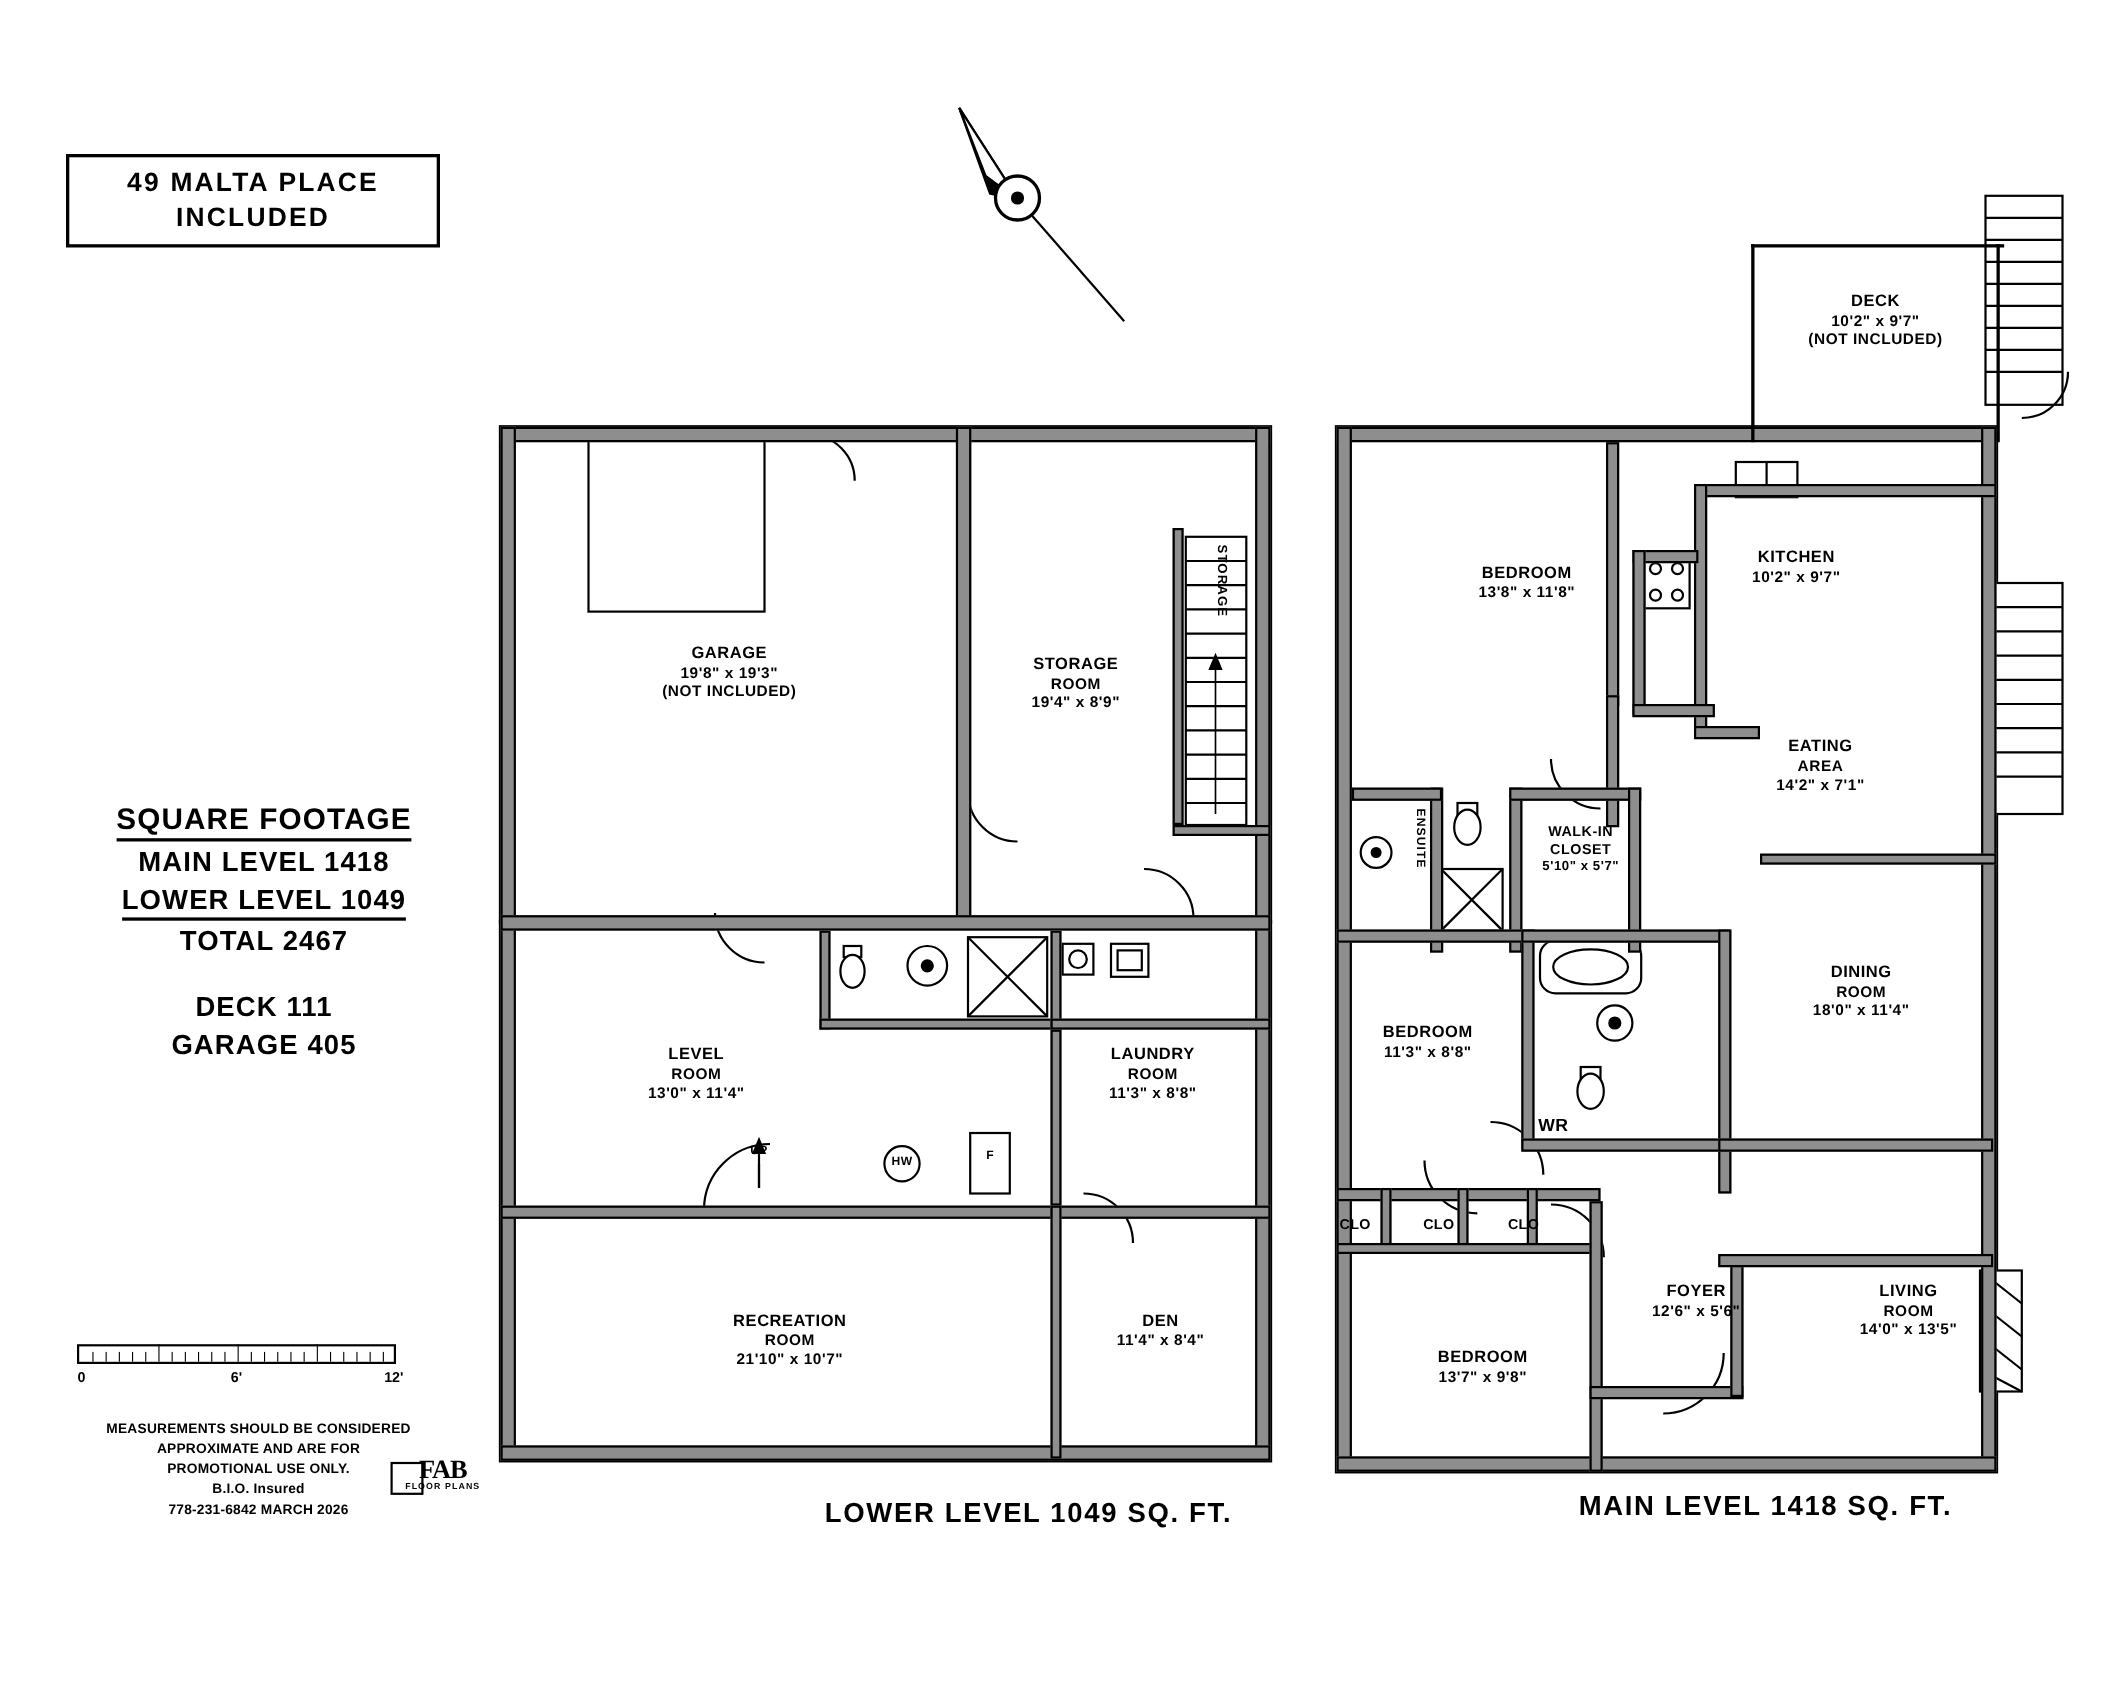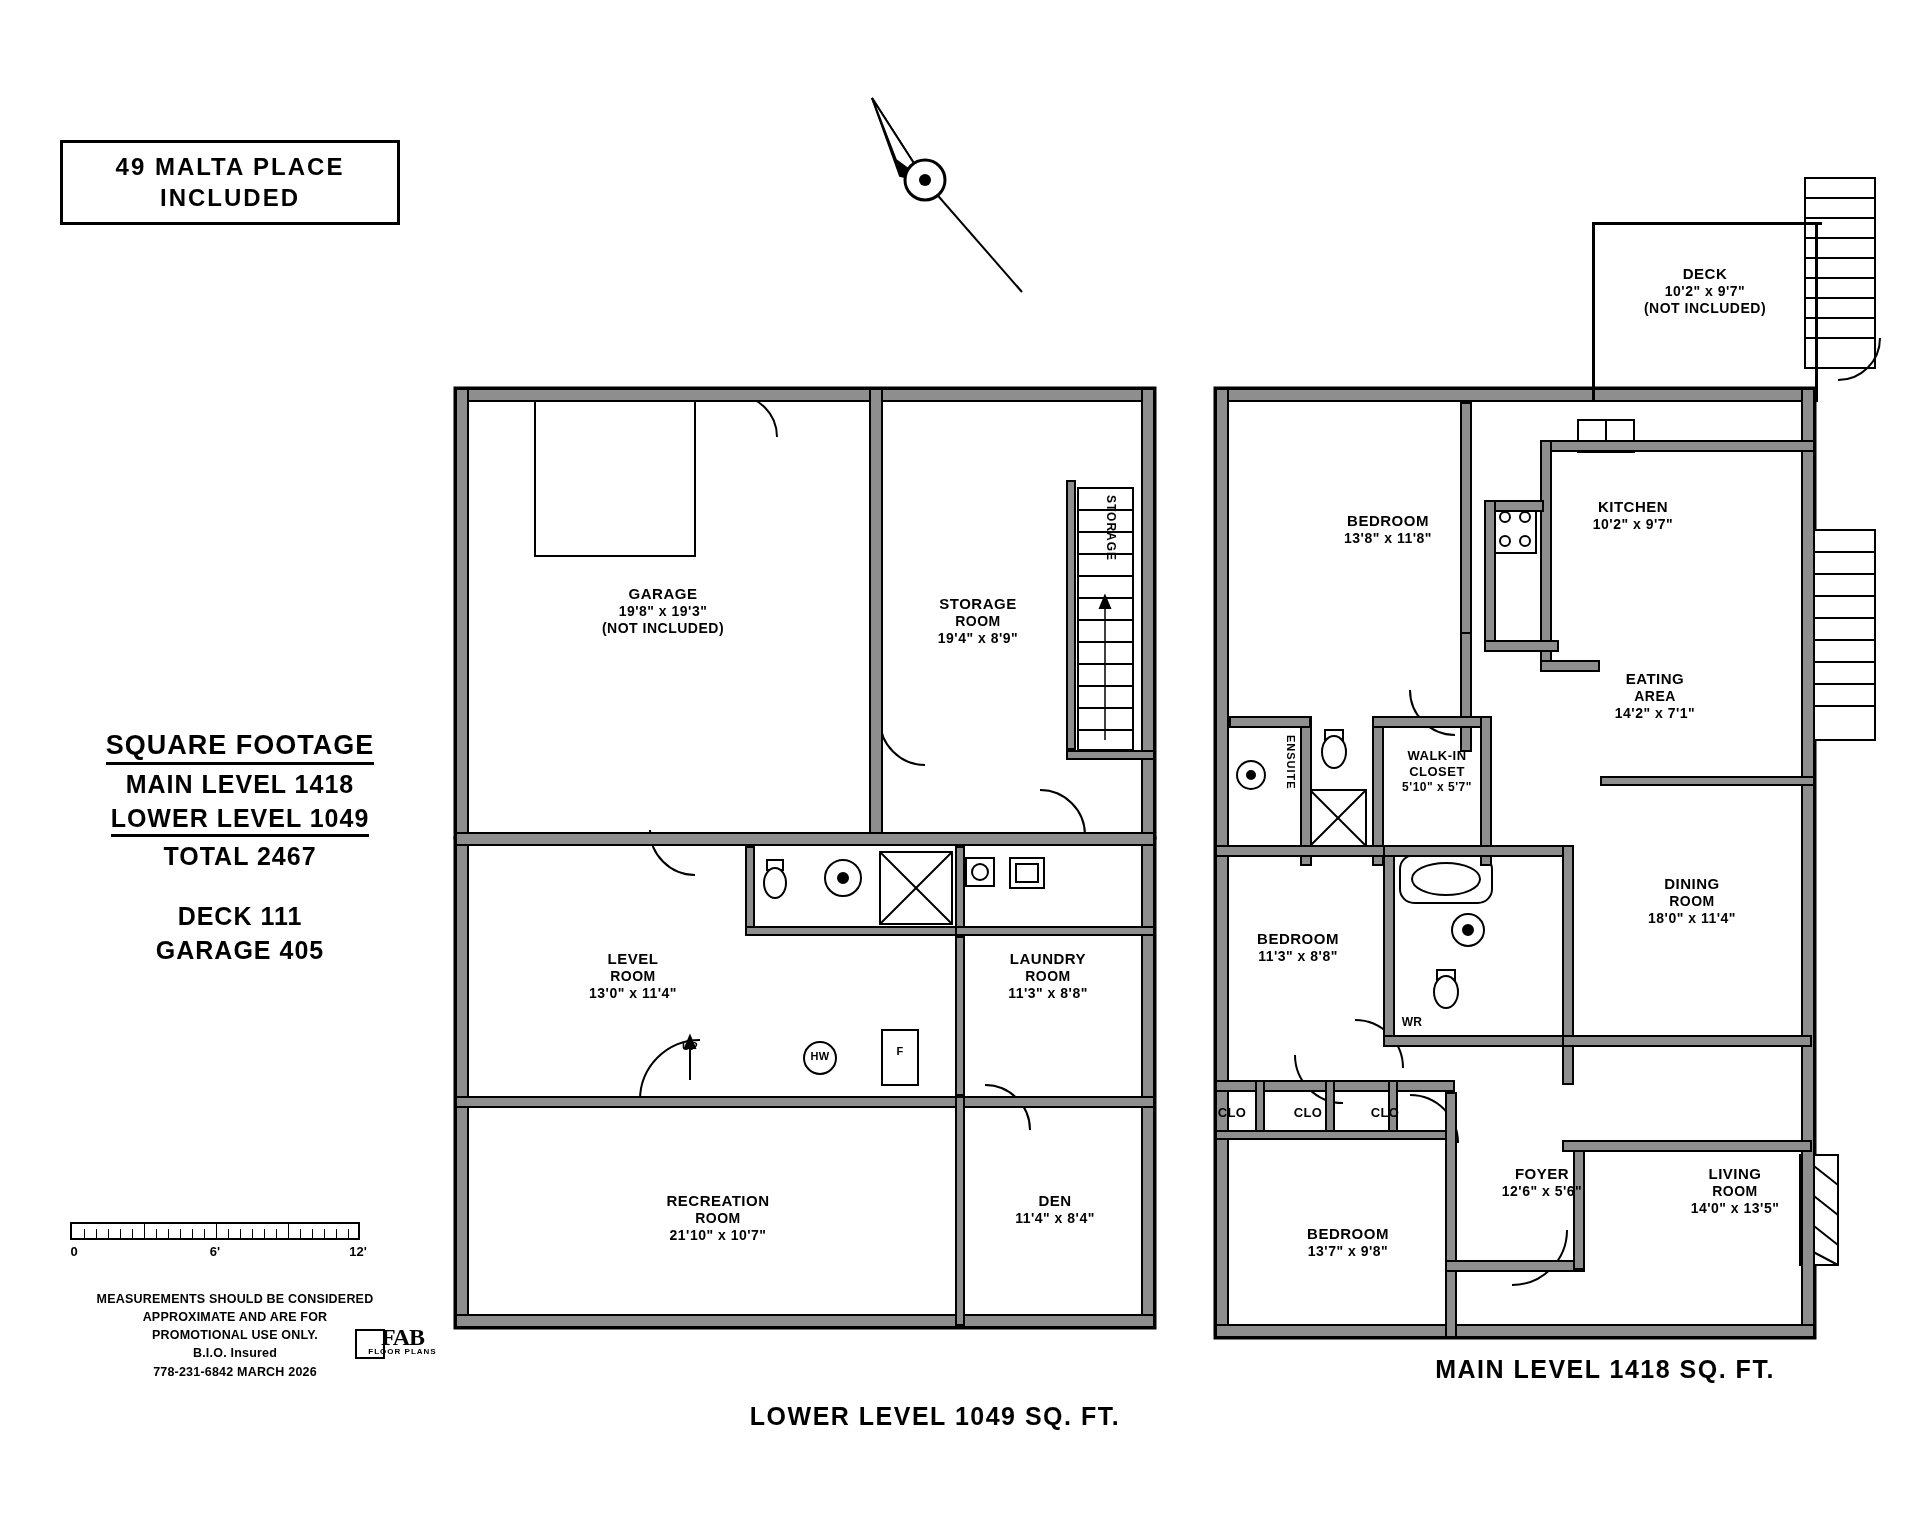--- a/index.html
+++ b/index.html
@@ -278,21 +278,21 @@
     <div>B.I.O. Insured</div>
     <div>778-231-6842  MARCH 2026</div>
   </div>
 
   <div id="fab-logo">
     <div class="fab-box"></div>
     <div class="fab-text">FAB</div>
     <div class="fab-sub">FLOOR PLANS</div>
   </div>
 
-  <div class="level-caption" style="left:935px; top:1402px;">LOWER LEVEL 1049 SQ. FT.</div>
+  <div class="level-caption" style="left:935px; top:1362px;">LOWER LEVEL 1049 SQ. FT.</div>
   <div class="level-caption" style="left:1605px; top:1355px;">MAIN LEVEL 1418 SQ. FT.</div>
 
   <svg id="detail-svg" viewBox="0 0 1920 1536">
     <g fill="none" stroke="#000" stroke-width="2">
 
       <g>
         <polygon points="872,98 926,182 900,176" fill="#000" stroke="#000"></polygon>
         <polygon points="872,98 926,182 896,160" fill="#fff" stroke="#000"></polygon>
         <line x1="926" y1="182" x2="1022" y2="292" stroke="#000" stroke-width="2"></line>
         <circle cx="925" cy="180" r="20" fill="#fff" stroke="#000" stroke-width="3"></circle>
@@ -592,15 +592,15 @@
   </div>
 
   <div class="room-label" style="left:1542px; top:1165px;">
     <span>FOYER</span>
     <span class="dim">12'6" x 5'6"</span>
   </div>
 
   <div class="tiny-label" style="left:1232px; top:1105px; font-size:13px;">CLO</div>
   <div class="tiny-label" style="left:1308px; top:1105px; font-size:13px;">CLO</div>
   <div class="tiny-label" style="left:1385px; top:1105px; font-size:13px;">CLO</div>
-  <div class="tiny-label" style="left:1412px; top:1015px; font-size:12px;">WR</div>
+  <div class="tiny-label" style="left:1412px; top:1015px; font-size:16px;">WR</div>
 
 </div>
 
 </body></html>

